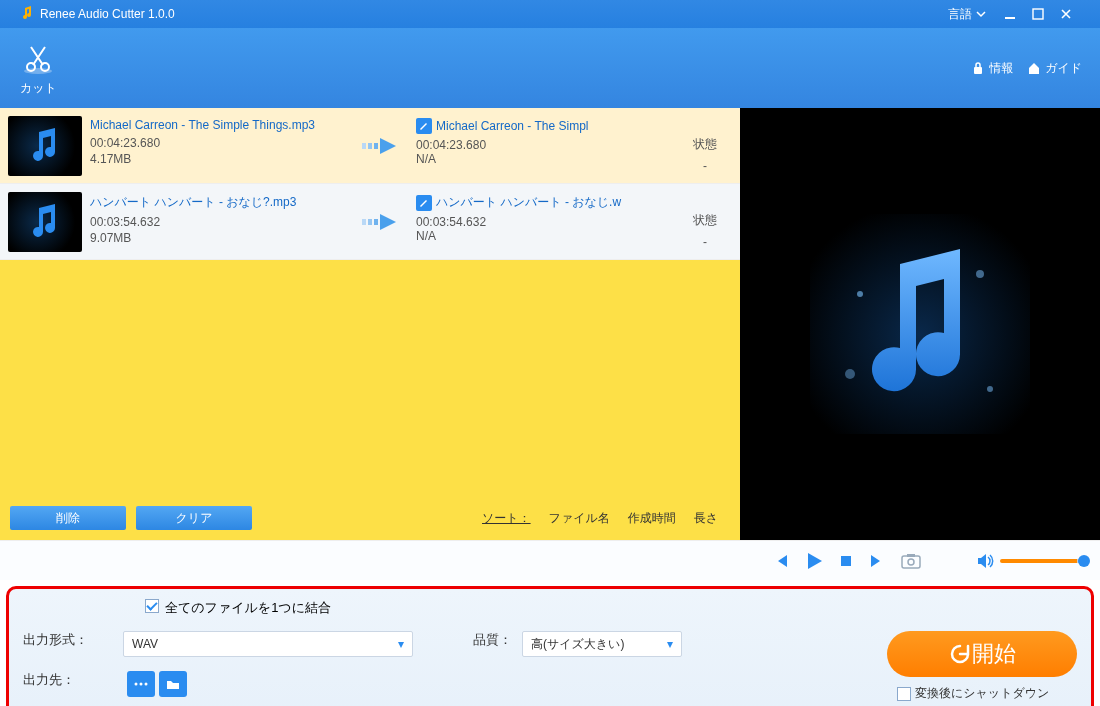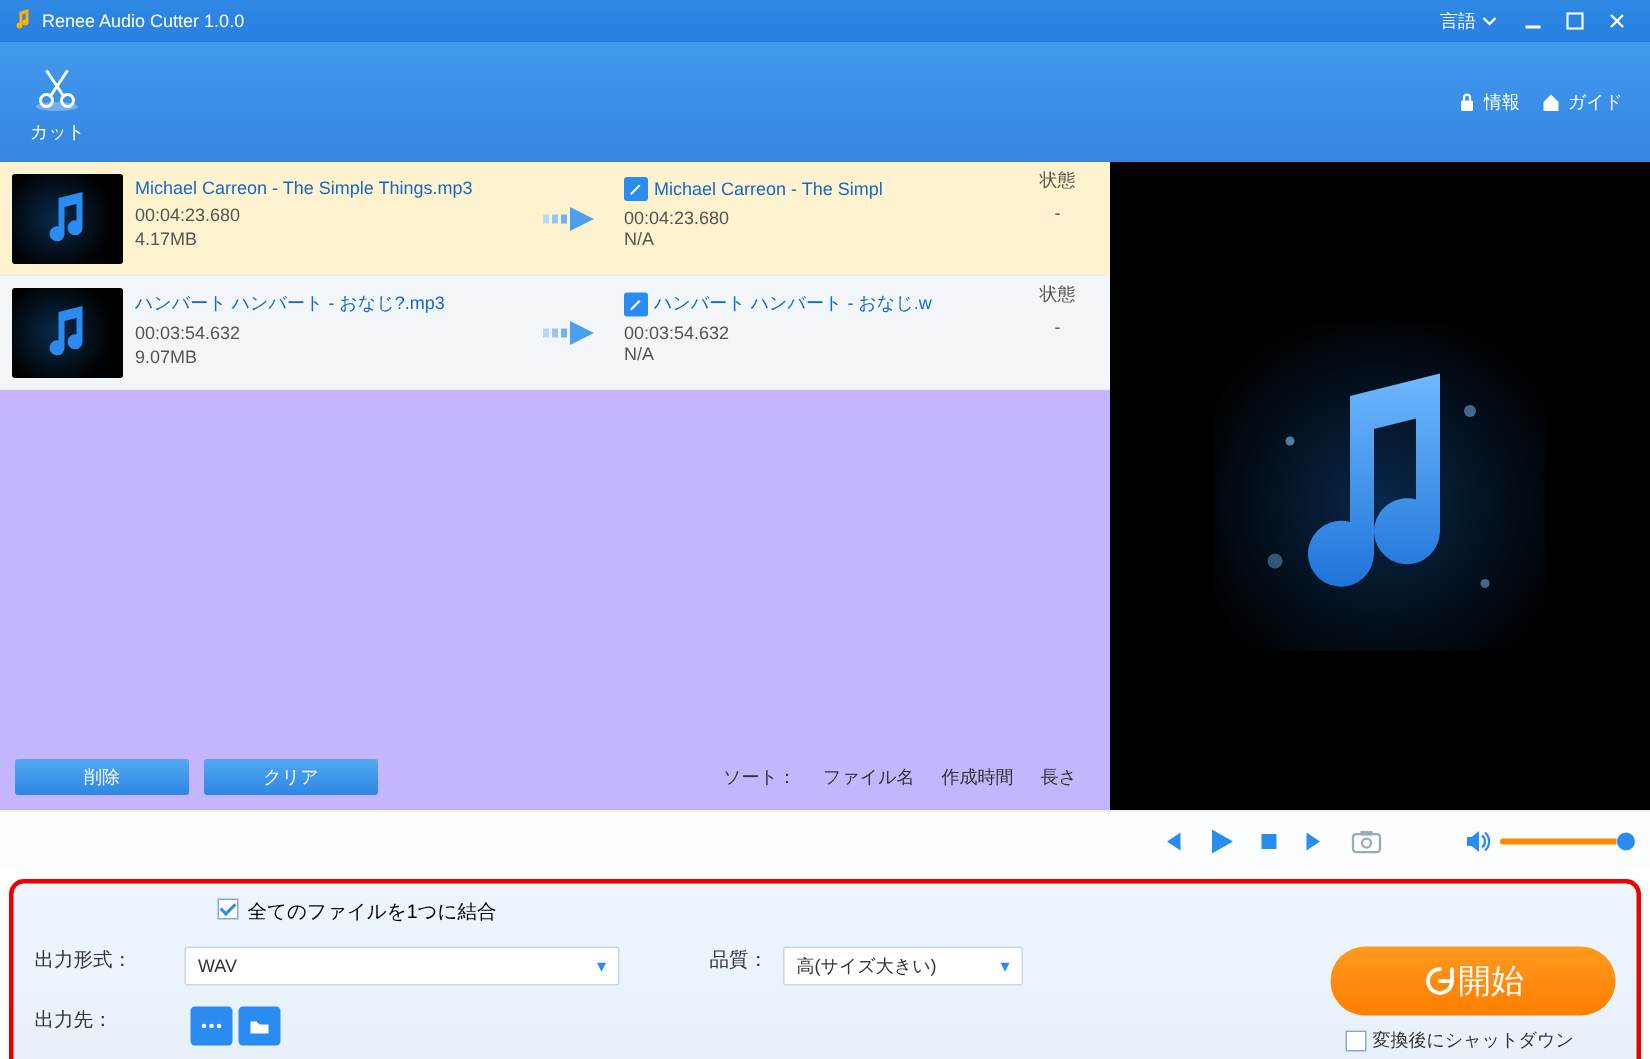--- a/index.html
+++ b/index.html
@@ -1,56 +1,56 @@
 <!DOCTYPE html>
 <html><head>
 <meta charset="utf-8">
 <style>
 * { margin: 0; padding: 0; box-sizing: border-box; font-family: 'Segoe UI', Meiryo, sans-serif; }
 body { width: 1100px; height: 706px; background: #fff; overflow: hidden; }
 
 
-.titlebar { height: 28px; background: linear-gradient(#3188e4, #2680e0); display: flex; align-items: center; padding: 0 8px; color: #fff; font-size: 12px; }
+.titlebar { height: 28px; background: linear-gradient(#3188e4, #2680e0); display: flex; align-items: center; padding: 0 20px; color: #fff; font-size: 12px; }
 .titlebar .logo { margin-right: 6px; }
 .titlebar .spacer { flex: 1; }
 .titlebar .lang { display: flex; align-items: center; gap: 4px; margin-right: 10px; cursor: pointer; }
 .titlebar .winbtn { width: 28px; height: 28px; display: flex; align-items: center; justify-content: center; cursor: pointer; }
 
 
 .toolbar { height: 80px; background: linear-gradient(#419aee, #3485e0); display: flex; align-items: center; padding: 0 8px; color: #fff; font-size: 12px; }
 .toolbtn { text-align: center; padding: 6px 12px; cursor: pointer; }
 .toolbtn .ticon { height: 36px; display: flex; align-items: center; justify-content: center; }
 .toolbtn .tlabel { margin-top: 4px; }
 .toolbar .spacer { flex: 1; }
 .rightlinks { display: flex; gap: 14px; padding-right: 10px; }
 .rightlink { display: flex; align-items: center; gap: 4px; cursor: pointer; }
 
 
 .main { display: flex; height: 432px; }
-.filelist { flex: 1; background: #c4b5fd; position: relative; }
+.filelist { flex: 1; background: #fde047; position: relative; }
 .preview { width: 360px; background: #000; display: flex; align-items: center; justify-content: center; }
 
 .filerow { display: flex; height: 76px; border-bottom: 1px solid #eee; }
 .filerow.sel { background: #fff2cf; }
 .filerow.alt { background: #f3f6f9; }
 .filerow .thumb { width: 74px; height: 60px; margin: 8px 4px 8px 8px; background: radial-gradient(circle at 40% 50%, #0a2a4a 0%, #000 70%); border-radius: 2px; display:flex; align-items:center; justify-content:center; }
 .fileinfo { flex: 0 0 270px; padding: 10px 4px; font-size: 12px; color: #555; }
 .fileinfo .fname { color: #1469c7; margin-bottom: 4px; }
 .fileinfo .fmeta { margin-bottom: 2px; }
 .arrowcol { width: 56px; display: flex; align-items: center; justify-content: center; }
 .outinfo { flex: 1; padding: 10px 4px; font-size: 12px; color: #555; }
 .outinfo .oname { color: #1469c7; display: flex; align-items: center; gap: 4px; margin-bottom: 4px; }
 .editicn { width: 16px; height: 16px; background: #2a8cf0; border-radius: 2px; display:flex; align-items:center; justify-content:center; }
-.statuscol { width: 70px; text-align: center; font-size: 12px; color: #555; padding-top: 4px; }
+.statuscol { width: 70px; text-align: center; font-size: 12px; color: #555; padding-top: 28px; }
 
 
 .listactions { position: absolute; bottom: 10px; left: 10px; right: 12px; display: flex; align-items: center; gap: 10px; font-size: 12px; }
 .btn-blue { background: linear-gradient(#53a7f3, #2d87e3); color: #fff; border: none; width: 116px; height: 24px; border-radius: 2px; cursor: pointer; font-size: 12px; }
 .sortbar { margin-left: auto; margin-right: 10px; display: flex; gap: 18px; color: #333; }
-.sortlabel { color: #333; }
+.sortlabel { color: #333; text-decoration: underline; }
 .sortopt { cursor: pointer; color: #333; }
 
 
 .player { height: 40px; background: #fbfdff; display: flex; align-items: center; justify-content: flex-end; padding: 0 14px; gap: 14px; border-top: 1px solid #eee; }
 .pctrl { cursor: pointer; display:flex; align-items:center; }
 .vol { display: flex; align-items: center; gap: 6px; }
 .volslider { width: 86px; height: 4px; background: linear-gradient(to right, #ff8a00 0%, #ff8a00 90%, #ccc 90%); position: relative; border-radius: 2px; }
 .volslider::after { content:''; position:absolute; right:-4px; top:-4px; width:12px; height:12px; border-radius:50%; background:#2a8cf0; }
 
 

